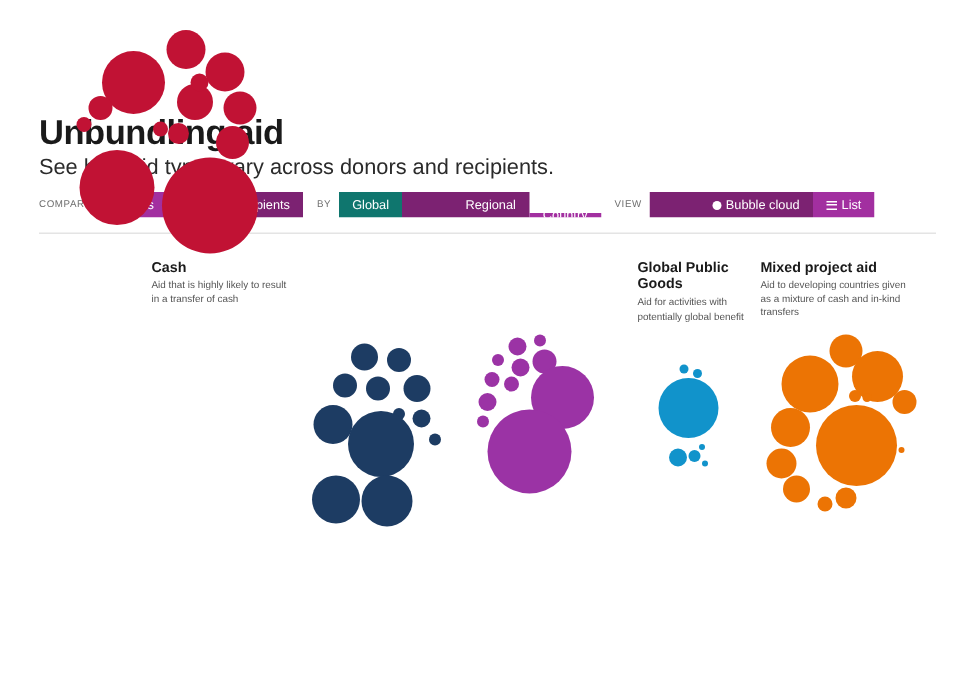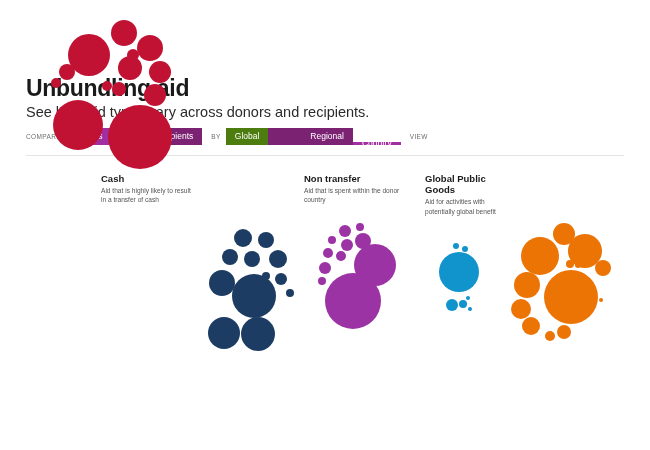--- a/index.html
+++ b/index.html
@@ -168,48 +168,66 @@
       <div class="tb-btn" style="background: rgb(162, 47, 160);">
         <span>Donors</span>
       </div>
       <div class="tb-btn active" style="background: rgb(124, 34, 114);">
         <span>Recipients</span>
       </div>
     </div>
 
     <span class="tb-label" style="color: rgb(110, 110, 110);">BY</span>
     <div class="tb-group">
-      <div class="tb-btn" style="background: #4d7c0f;">
+      <div class="tb-btn" style="background: #0f766e;">
         <span>Global</span>
       </div>
       <div class="tb-btn active" style="background: rgb(124, 34, 114);">
         <span>Regional</span>
       </div>
       <div class="tb-btn" style="background: rgb(162, 47, 160); margin-top: 14px;">
         <span>Country</span>
       </div>
     </div>
 
     <span class="tb-label" style="color: rgb(110, 110, 110);">VIEW</span>
+    <div class="tb-group">
+      <div class="tb-btn active" style="background: rgb(124, 34, 114);">
+        <span class="mini-icon">
+            <span class="dot-glyph"></span>
+          </span>
+        <span>Bubble cloud</span>
+      </div>
+      <div class="tb-btn" style="background: rgb(162, 47, 160);">
+        <span class="mini-icon">
+            <span class="list-glyph">
+              <i></i>
+              <i></i>
+              <i></i>
+            </span>
+          </span>
+        <span>List</span>
+      </div>
+    </div>
   </div>
 
   <div class="divider"></div>
 
   <div class="columns">
     <div class="col" style="left:101px;">
       <p class="col-title">Cash</p>
       <p class="col-desc">Aid that is highly likely to result in a transfer of cash</p>
     </div>
-    <div class="col" style="left:304px;">
-      <p class="col-title">Non transfer</p>
-      <p class="col-desc">Aid that is spent within the donor country</p>
-    </div>
     <div class="col" style="left:410px; width:82px;margin-left:15px;">
       <p class="col-title">Global Public Goods</p>
       <p class="col-desc">Aid for activities with potentially global benefit</p>
+    </div>
+    <div class="col" style="left:507px; width:104px;">
+      <p class="col-title">Mixed project aid</p>
+      <p class="col-desc">Aid to developing countries given as a mixture of cash and in-kind transfers</p>
     </div>
   </div>
 
   <svg id="bubble-layer" width="650" height="450" style="position:absolute; left:0; top:0;">
       <g>
         <circle cx="89" cy="55" r="21" fill="#c11234"></circle>
         <circle cx="124" cy="33" r="13" fill="#c11234"></circle>
         <circle cx="150" cy="48" r="13" fill="#c11234"></circle>
         <circle cx="130" cy="68" r="12" fill="#c11234"></circle>
         <circle cx="160" cy="72" r="11" fill="#c11234"></circle>

